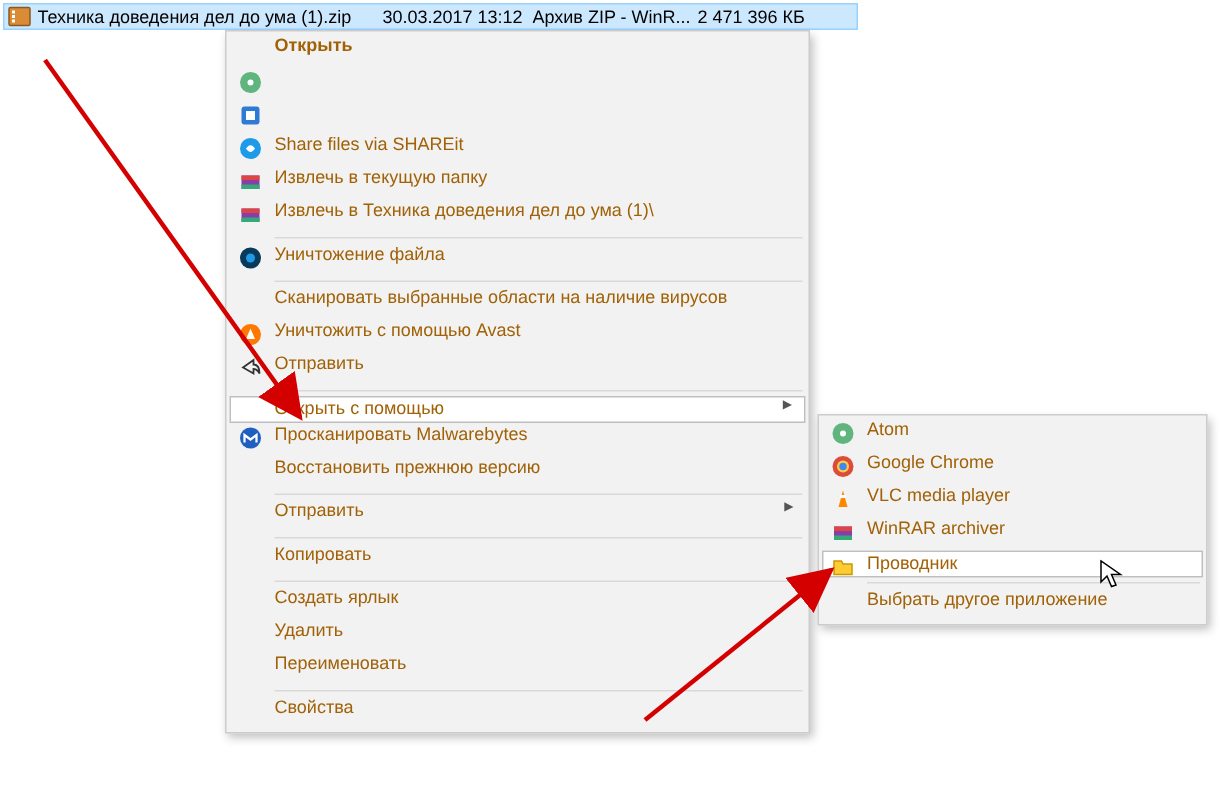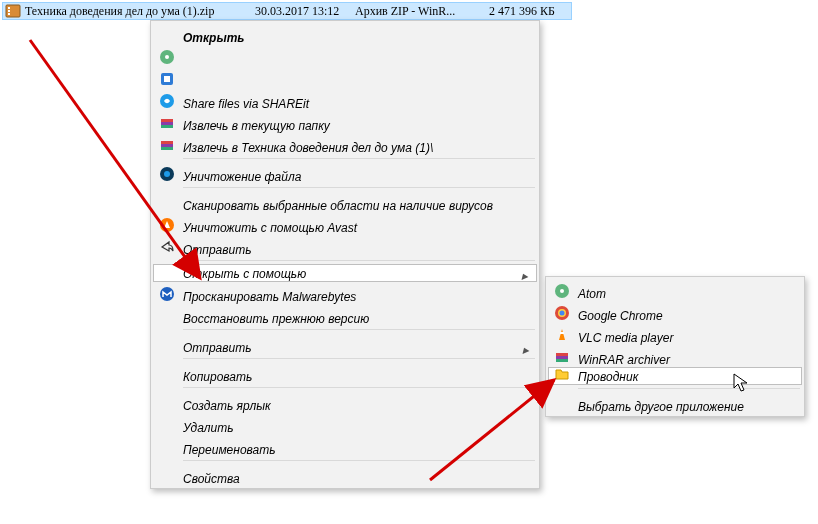--- a/index.html
+++ b/index.html
@@ -17,40 +17,39 @@
     top: 2px; left: 2px;
     width: 570px;
     height: 18px;
     background: #cce8ff;
     border: 1px solid #99d1ff;
     display: flex;
     align-items: center;
     padding: 0 2px;
     font-size: 12px;
   }
-  .file-row .cell { white-space: nowrap; overflow: hidden; font-family: Liberation Serif, serif; }
+  .file-row .cell { white-space: nowrap; overflow: hidden; }
   .file-row .icon { width: 16px; height: 16px; margin-right: 4px; flex-shrink:0; display:flex; align-items:center; justify-content:center; }
   .context-menu {
     position: absolute;
     background: #f2f2f2;
     border: 1px solid #cccccc;
     box-shadow: 2px 3px 6px rgba(0,0,0,0.25);
     padding: 2px;
     font-size: 12px;
   }
   .menu1 { top: 20px; left: 150px; width: 390px; }
   .menu2 { top: 276px; left: 545px; width: 260px; }
   .menu-item {
     display: flex;
-    align-items: flex-end;
+    align-items: flex-start;
     height: 22px;
     padding: 0 20px 0 4px;
     position: relative;
-    color: #000000;
-    font-style: italic;
+    color: #a16207;
   }
   .menu-item .icon {
     width: 20px; height: 20px;
     display: flex; align-items: center; justify-content: center;
     margin-right: 6px;
     flex-shrink: 0;
   }
   .menu-item .label { flex: 1; white-space: nowrap; }
   .menu-item.bold .label { font-weight: 600; }
   .menu-item.has-sub::after {
@@ -86,21 +85,21 @@
     <svg width="16" height="16">
         <rect x="1" y="2" width="14" height="12" rx="1" fill="#d98b36" stroke="#8a5a20"></rect>
         <rect x="3" y="4" width="2" height="2" fill="#fff"></rect>
         <rect x="3" y="7" width="2" height="2" fill="#fff"></rect>
         <rect x="3" y="10" width="2" height="2" fill="#fff"></rect>
       </svg>
   </span>
   <span class="cell" style="width:230px">Техника доведения дел до ума (1).zip</span>
   <span class="cell" style="width:100px;text-align:left;padding-right:10px">30.03.2017 13:12</span>
   <span class="cell" style="width:110px">Архив ZIP - WinR...</span>
-  <span class="cell" style="width:90px;text-align:right">2 471 396 КБ</span>
+  <span class="cell" style="width:90px;text-align:left">2 471 396 КБ</span>
 </div>
 
 <div class="context-menu menu1">
 
   <div class="menu-item bold">
     <span class="icon"></span>
     <span class="label">Открыть</span>
   </div>
 
   <div class="menu-item">

